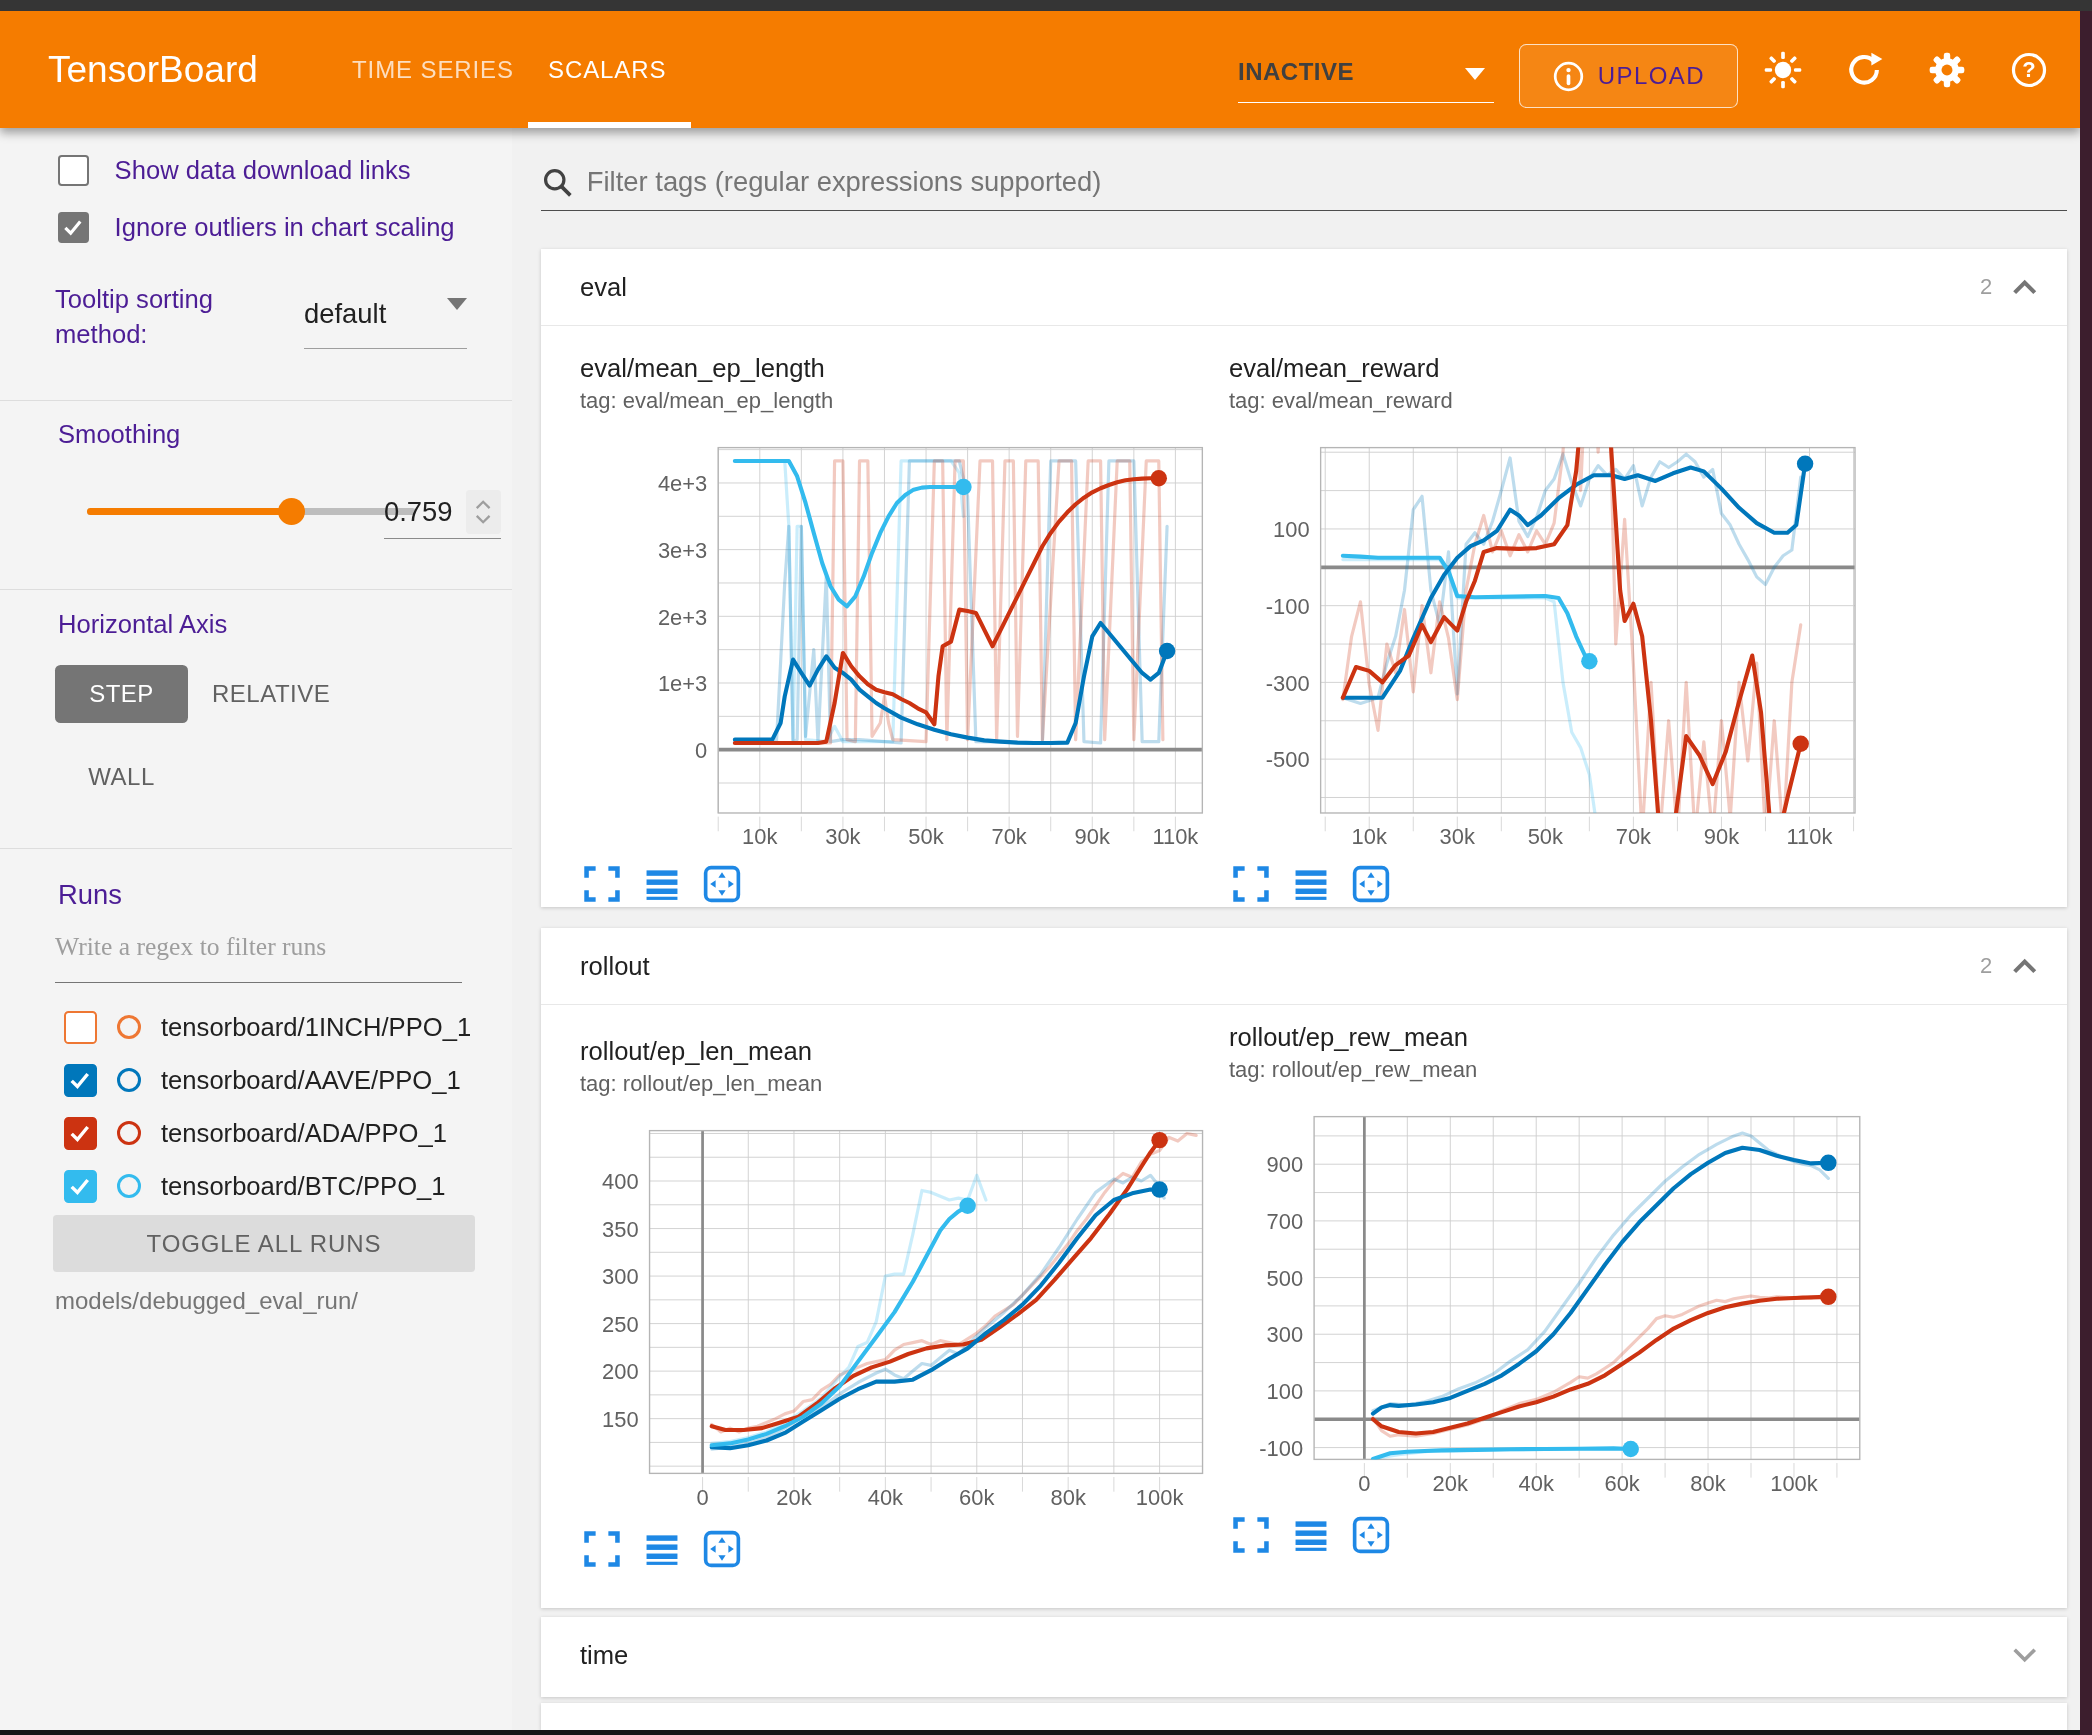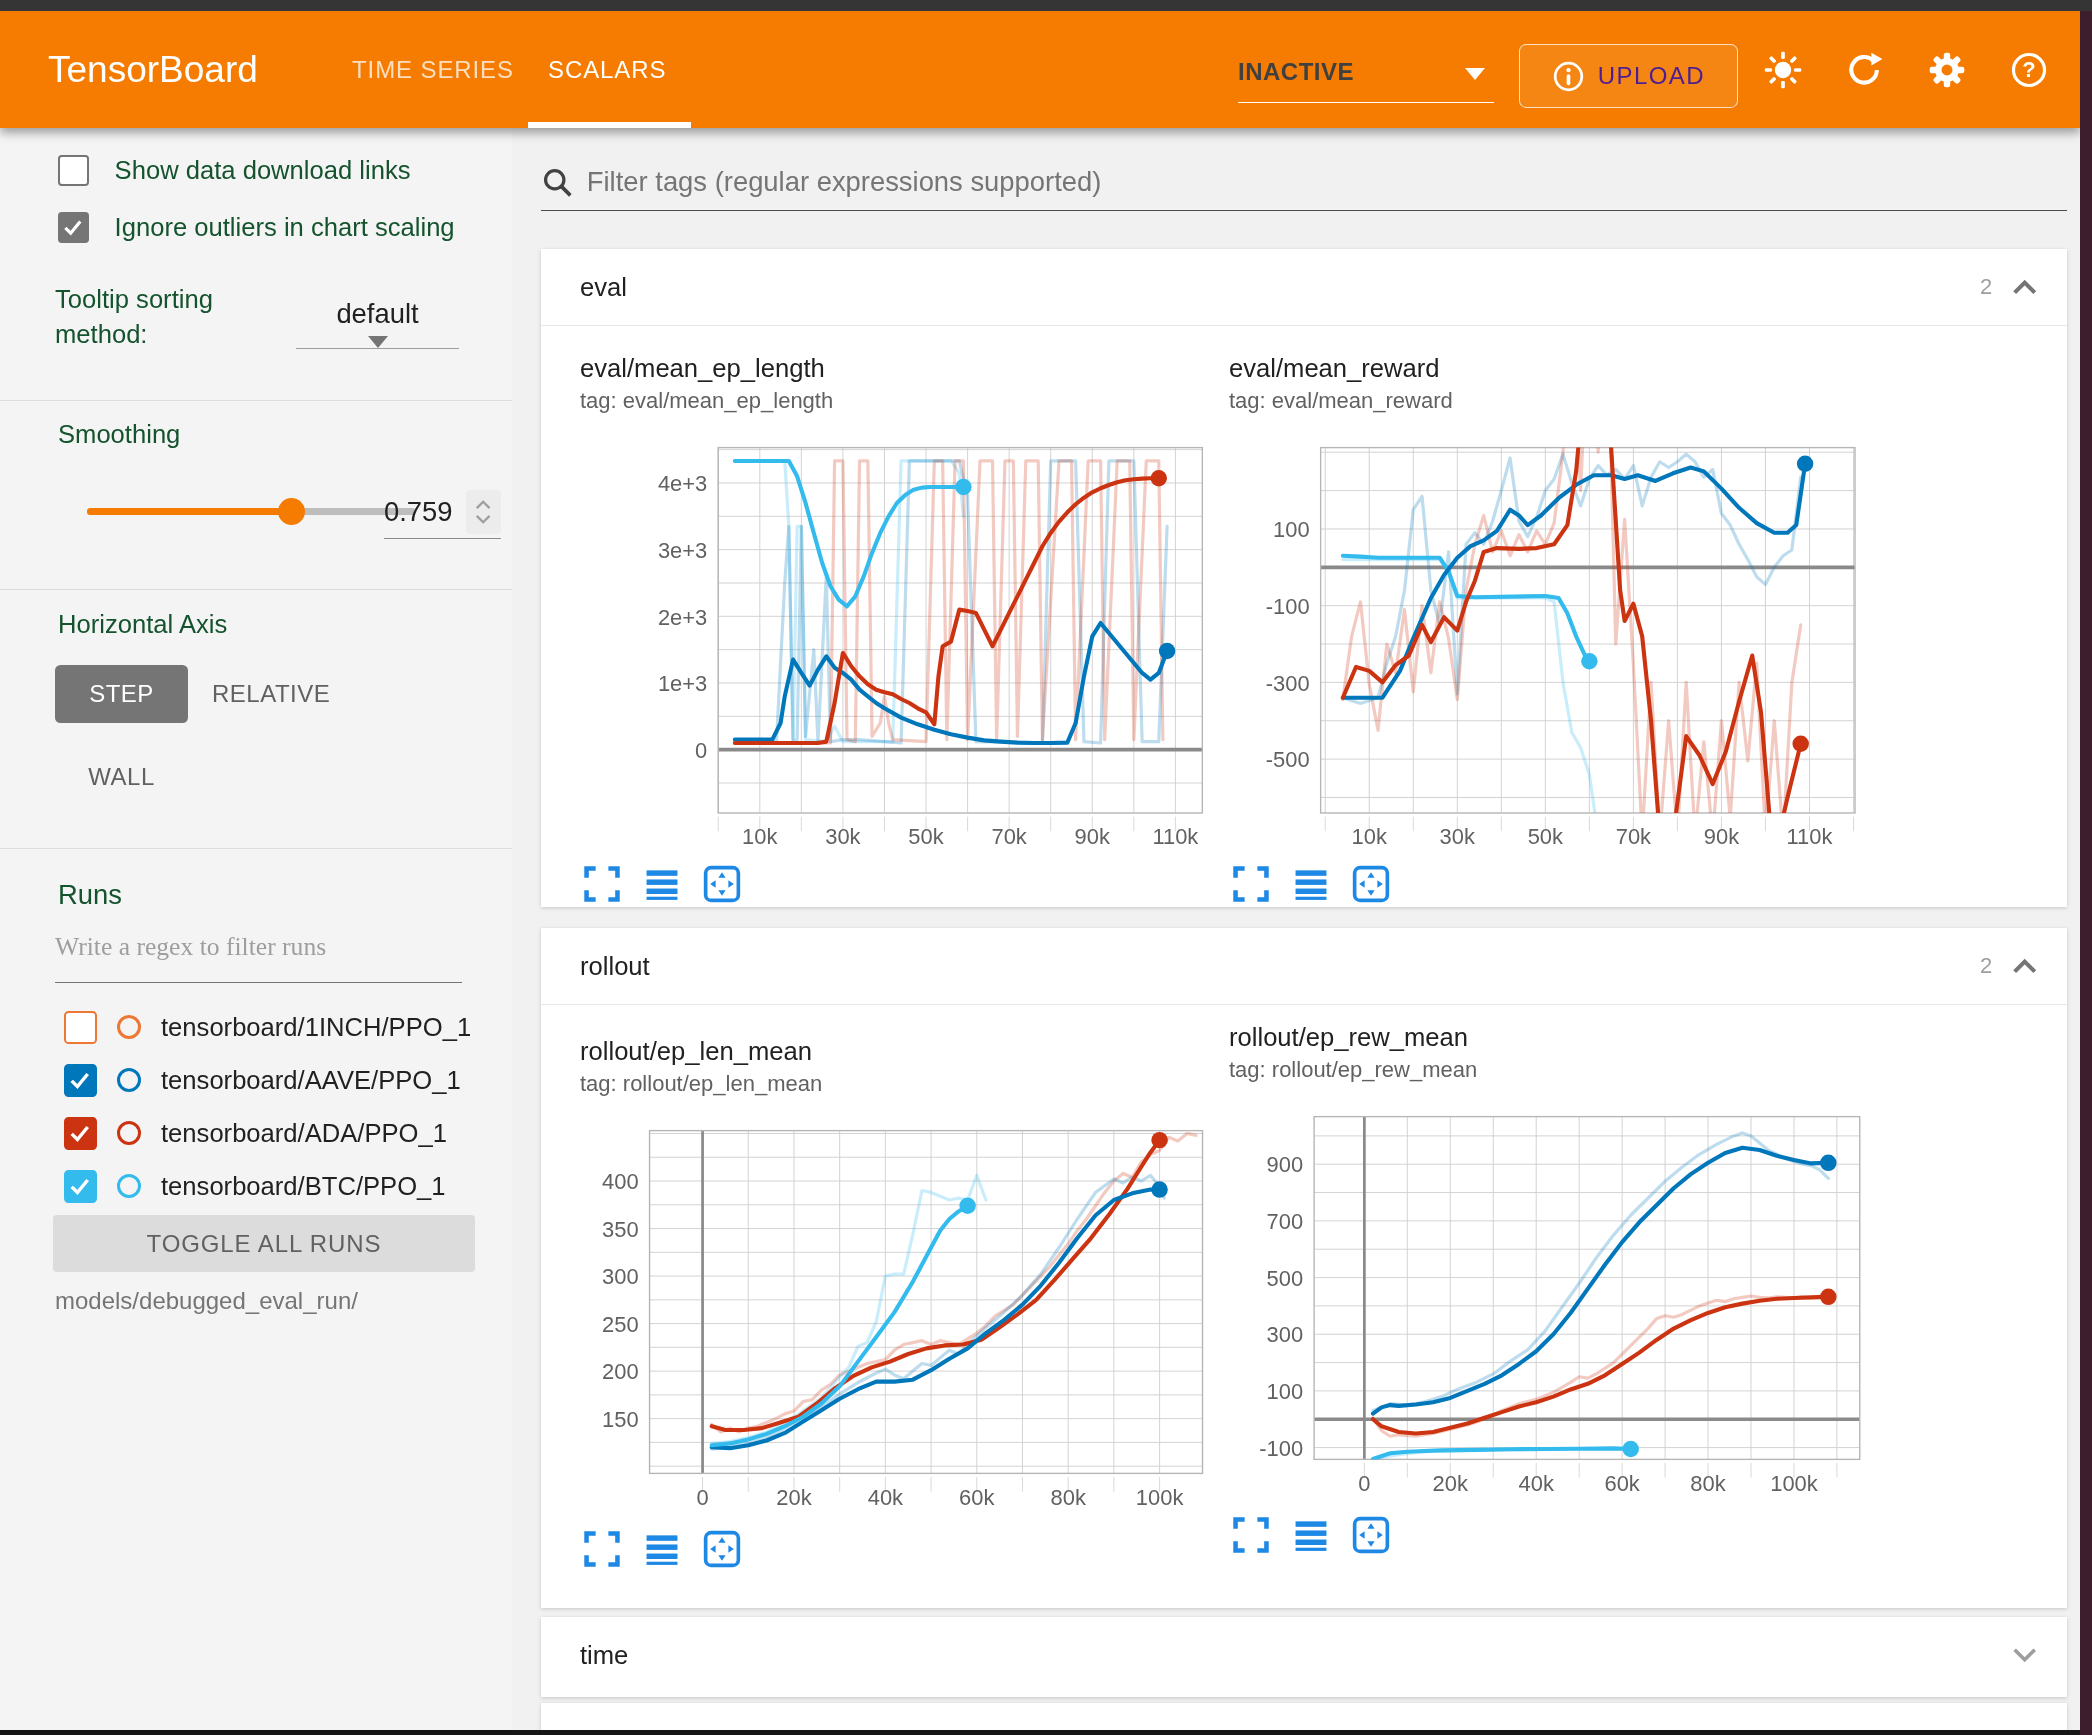--- a/index.html
+++ b/index.html
@@ -20,21 +20,21 @@
   .inactive-wrap { left:1238px; top:37px; width:256px; height:55px; border-bottom:1.8px solid #fff; }
   .inactive-txt { color:#404040; font-size:24px; font-weight:700; line-height:48px; letter-spacing:0.5px; }
   .white-caret { position:absolute; right:9.1px; top:20px; width:0; height:0;
     border-left:10px solid transparent; border-right:10px solid transparent; border-top:12px solid #fff; }
   .upload-btn { left:1519px; top:33px; width:219px; height:64px; border:1.8px solid rgba(255,255,255,0.75);
     border-radius:7.3px; background:rgba(255,255,255,0.08); display:flex; align-items:center; justify-content:center; gap:12.8px; }
   .upload-txt { color:#4c1d95; font-size:24px; letter-spacing:1.4px; font-weight:500; }
   .hdr-icons { left:1762px; top:0; height:117px; display:flex; align-items:center; gap:40px; }
   
   .sidebar { left:0; top:128px; width:512px; height:1602px; overflow:hidden; white-space:nowrap; }
-  .side-label { font-size:25.6px; color:#14532d; }
+  .side-label { font-size:25.6px; color:#4c1d95; }
   .divider { left:0; width:512px; height:0.9px; background:#ddd; }
   .cbx { width:31px; height:31px; border:2.7px solid #757575; border-radius:3.7px; background:#fff; }
   .cbx svg, .run-box svg { display:none; }
   .cbx.on, .run-box.on { }
   .cbx.on svg, .run-box.on svg { display:block; }
   .cbx.on { background:#757575; border-color:#757575; }
   .sel-underline { border-bottom:1.8px solid #9e9e9e; }
   .gray-caret { width:0; height:0; border-left:10px solid transparent; border-right:10px solid transparent; border-top:12px solid #757575; }
   .axis-btn { background:#757575; color:#fff; border:none; border-radius:5.5px; font-size:24px; letter-spacing:0.5px;
     font-family:inherit; }
@@ -140,21 +140,21 @@
   <div class="abs" style="left:58px;top:84px;display:flex;align-items:center;gap:25.6px;">
     <span class="cbx on">
       <svg width="25.6" height="25.6" viewBox="0 0 24 24">
           <polyline points="5,13 10,18 19,7" fill="none" stroke="#fff" stroke-width="3"></polyline>
         </svg>
     </span>
     <span class="side-label">Ignore outliers in chart scaling</span>
   </div>
 
   <div class="abs side-label" style="left:55px;top:154px;line-height:35px;width:238px;white-space:normal;">Tooltip sorting method:</div>
-  <div class="abs sel-underline" style="left:296px;top:170px;width:163px;height:51px;display:flex;align-items:center;flex-direction:column;">
+  <div class="abs sel-underline" style="left:304px;top:170px;width:163px;height:51px;display:flex;">
     <span style="font-size:27.4px;color:#212121;flex:1;">default</span>
     <span class="gray-caret"></span>
   </div>
 
   <div class="abs divider" style="top:272px;"></div>
 
   <div class="abs side-label" style="left:58px;top:292px;">Smoothing</div>
 
   <div class="abs" style="left:87px;top:380px;width:329px;height:7.3px;background:#bdbdbd;border-radius:3.7px;">
     <div style="position:absolute;left:0;top:0;width:206px;height:7.3px;background:#f57c00;border-radius:3.7px;"></div>

